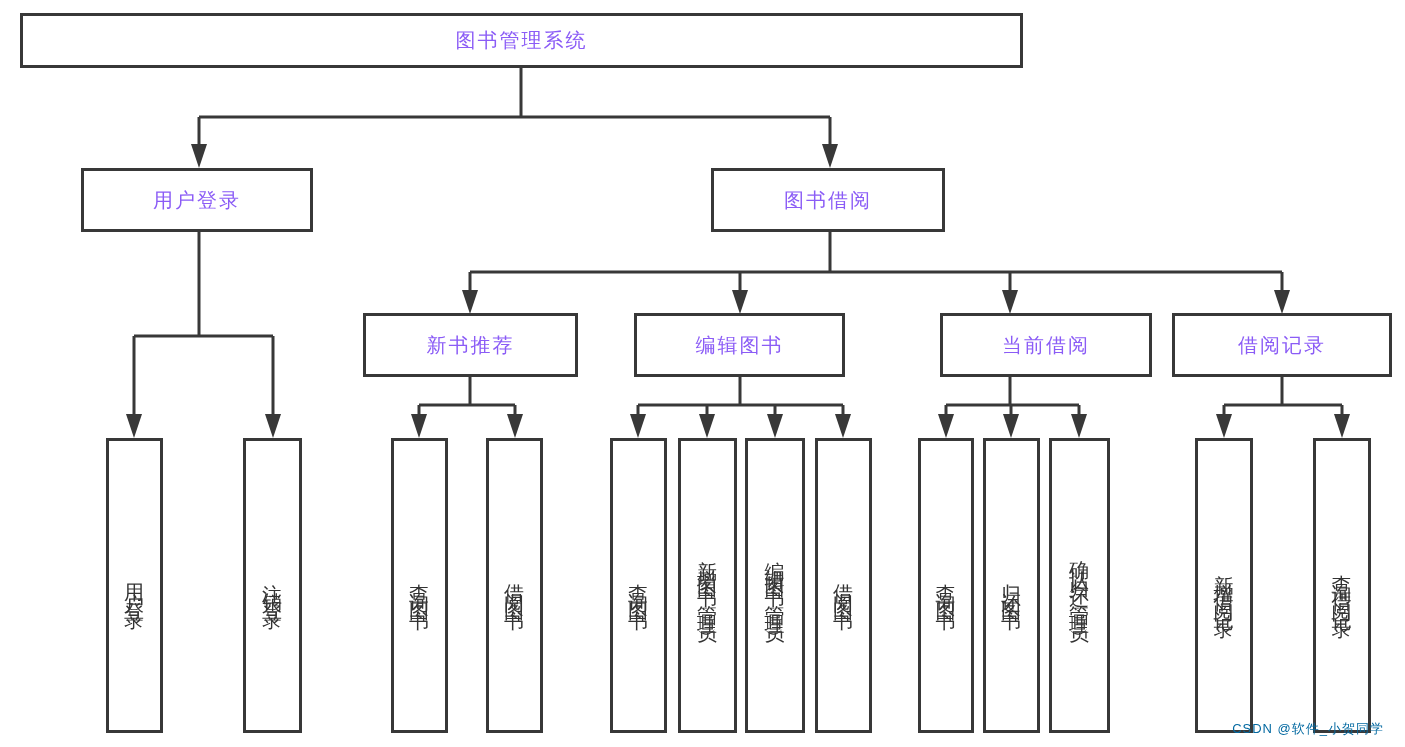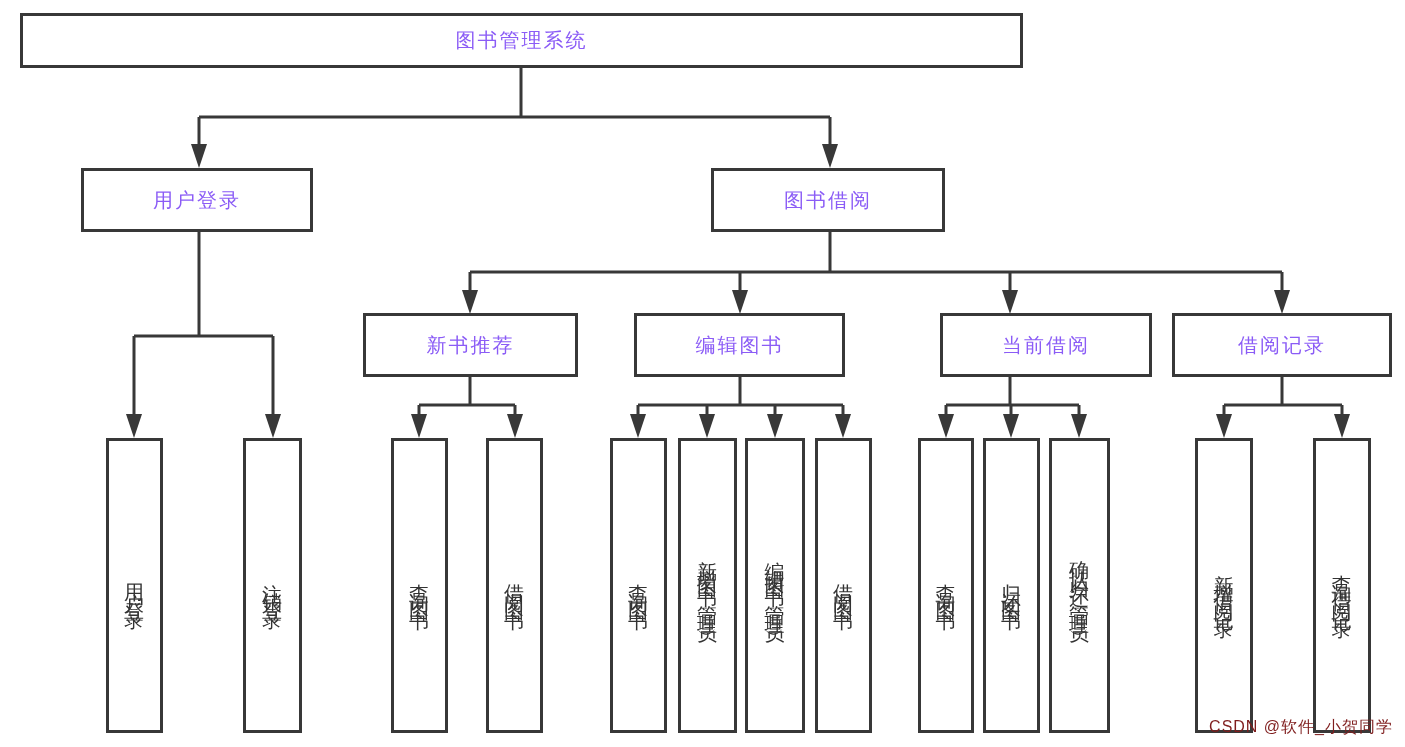--- a/index.html
+++ b/index.html
@@ -71,25 +71,25 @@
   #l-bor-add     { left: 678px;  width: 59px; }
   #l-bor-edit    { left: 745px;  width: 60px; }
   #l-bor-borrow  { left: 815px;  width: 57px; }
   #l-cur-query   { left: 918px;  width: 56px; }
   #l-cur-return  { left: 983px;  width: 57px; }
   #l-cur-confirm { left: 1049px; width: 61px; }
   #l-record-add  { left: 1195px; width: 58px; }
   #l-record-query{ left: 1313px; width: 58px; }
   .watermark {
     position: absolute;
-    right: 12px;
+    right: 21px;
     bottom: 9px;
-    font-size: 16px;
+    font-size: 13px;
     letter-spacing: 1px;
-    color: #7f1d1d;
+    color: #0369a1;
     z-index: 5;
     white-space: nowrap;
   }
 </style>
 </head>
 <body>
 
 <div class="canvas">
 
   <svg class="connectors" viewBox="0 0 1405 747" xmlns="http://www.w3.org/2000/svg">

